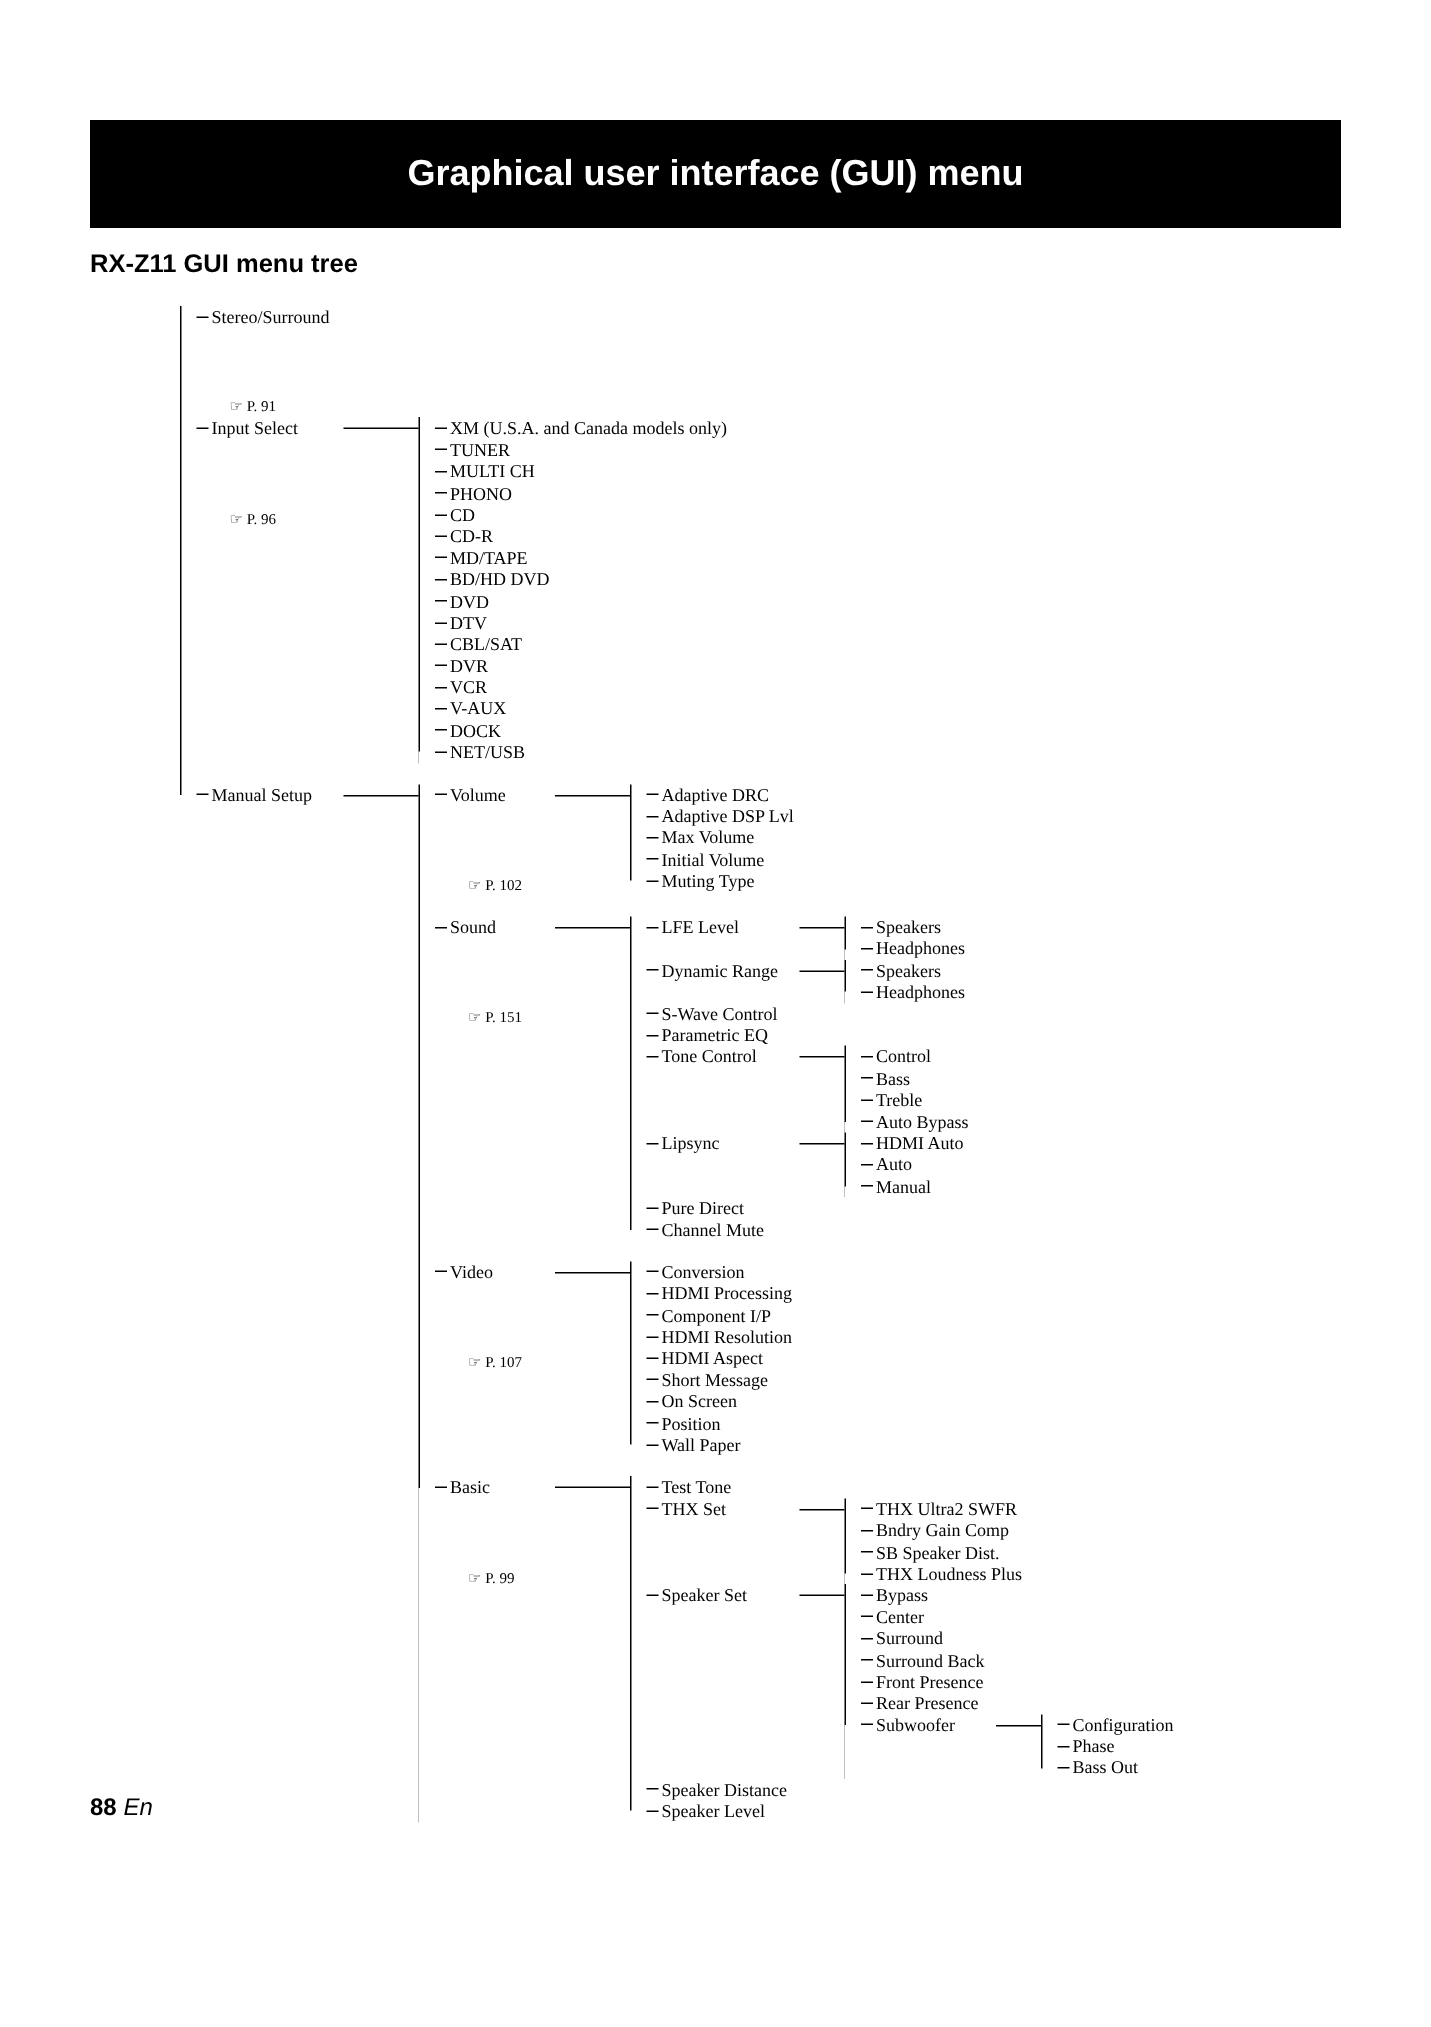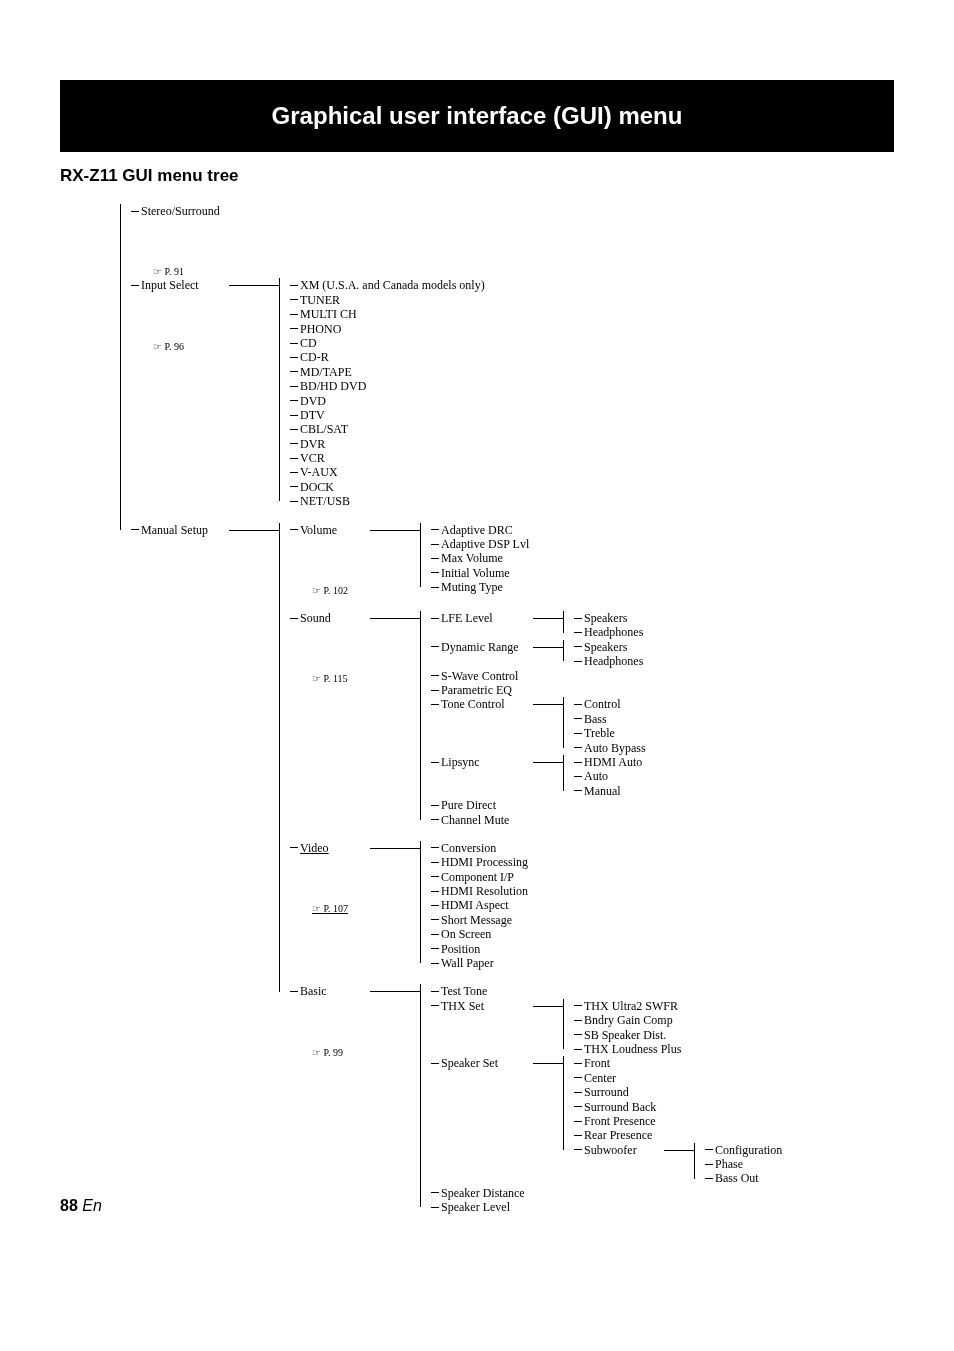--- a/index.html
+++ b/index.html
@@ -200,21 +200,21 @@
                   </div>
                 </div>
               </li>
 
               <li style="margin-top:14px;">
                 <div class="with-children">
                   <span class="label-block" style="min-width:70px;">
                     <span>Sound</span>
                     <div class="subref">
                       <span class="pointer">☞</span>
-                      <span>P. 115</span>
+                      <span>P. 151</span>
                     </div>
                   </span>
                   <div class="connector"></div>
                   <div class="child-col">
                     <ul class="tree-ul">
 
                       <li>
                         <div class="with-children">
                           <span class="label-block" style="min-width:92px;">LFE Level</span>
                           <div class="connector" style="width:30px;"></div>
@@ -272,21 +272,21 @@
                       </li>
                       <li><span>Pure Direct</span></li>
                       <li class="last"><span>Channel Mute</span></li>
                     </ul>
                   </div>
                 </div>
               </li>
 
               <li style="margin-top:14px;">
                 <div class="with-children">
-                  <span class="label-block" style="min-width:70px;text-decoration:underline;">
+                  <span class="label-block" style="min-width:70px;">
                     <span>Video</span>
                     <div class="subref">
                       <span class="pointer">☞</span>
                       <span>P. 107</span>
                     </div>
                   </span>
                   <div class="connector"></div>
                   <div class="child-col">
                     <ul class="tree-ul">
                       <li><span>Conversion</span></li>
@@ -331,21 +331,21 @@
                           </div>
                         </div>
                       </li>
 
                       <li>
                         <div class="with-children">
                           <span class="label-block" style="min-width:92px;">Speaker Set</span>
                           <div class="connector" style="width:30px;"></div>
                           <div class="child-col">
                             <ul class="tree-ul">
-                              <li><span>Front</span></li>
+                              <li><span>Bypass</span></li>
                               <li><span>Center</span></li>
                               <li><span>Surround</span></li>
                               <li><span>Surround Back</span></li>
                               <li><span>Front Presence</span></li>
                               <li><span>Rear Presence</span></li>
 
                               <li class="last">
                                 <div class="with-children">
                                   <span class="label-block" style="min-width:80px;">Subwoofer</span>
                                   <div class="connector" style="width:30px;"></div>

